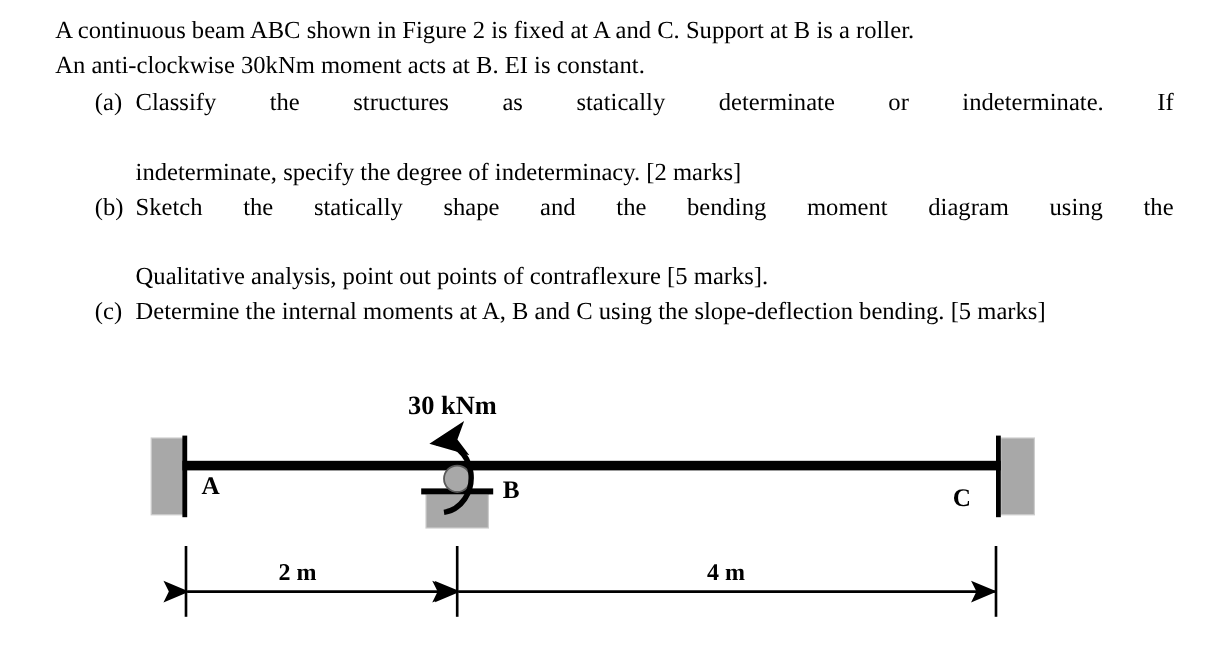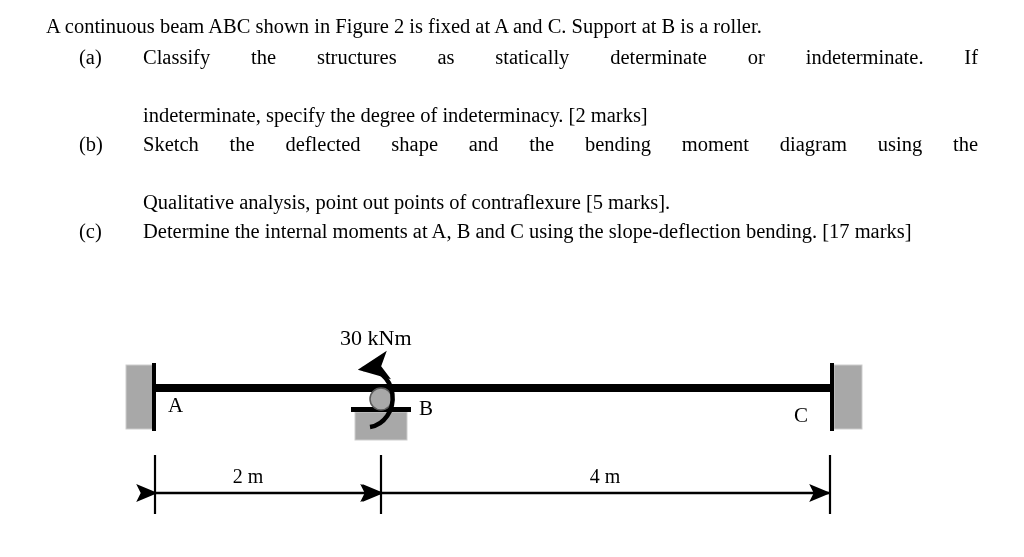--- a/index.html
+++ b/index.html
@@ -56,21 +56,20 @@
     width: 34px;
     text-align: left;
     white-space: nowrap;
   }
 
   .item-body {
     flex: 1 1 auto;
     text-align: justify;
     text-justify: inter-word;
     hyphens: none;
-    margin-left: 30px;
   }
 
   
   .item-body > .line-j {
     text-align: justify;
     text-justify: inter-word;
   }
   .item-body > .line-j::after {
     content: "";
     display: inline-block;
@@ -80,20 +79,21 @@
     text-align: left;
   }
 
   
   #figure {
     position: absolute;
     left: 0;
     top: 300px;
     width: 1024px;
     height: 250px;
+    font-weight: bold;
   }
 
   .fig-svg {
     display: block;
   }
 
   .fig-label {
     font-family: "Liberation Serif", "DejaVu Serif", serif;
     font-size: 21px;
     fill: #000000;
@@ -112,44 +112,45 @@
   }
 </style>
 </head>
 <body>
 
 <div id="page">
 
   <div class="qtext">
 
     <div class="intro">A continuous beam ABC shown in Figure 2 is fixed at A and C. Support at B is a roller.</div>
+    <div class="intro">An anti-clockwise 30kNm moment acts at B. EI is constant.</div>
 
     <div class="items">
 
       <div class="item">
         <span class="item-label">(a)</span>
         <span class="item-body">
           <span class="line-j">Classify the structures as statically determinate or indeterminate. If</span>
           <span class="line-l">indeterminate, specify the degree of indeterminacy. [2 marks]</span>
         </span>
       </div>
 
       <div class="item">
         <span class="item-label">(b)</span>
         <span class="item-body">
-          <span class="line-j">Sketch the deflected shape and the bending moment diagram using the</span>
+          <span class="line-j">Sketch the statically shape and the bending moment diagram using the</span>
           <span class="line-l">Qualitative analysis, point out points of contraflexure [5 marks].</span>
         </span>
       </div>
 
       <div class="item">
         <span class="item-label">(c)</span>
         <span class="item-body">
           <span class="line-l">Determine the internal moments at A, B and C using the slope-deflection bending.</span>
-          <span class="line-l">[17 marks]</span>
+          <span class="line-l">[5 marks]</span>
         </span>
       </div>
 
     </div>
   </div>
 
   <div id="figure">
     <svg class="fig-svg" width="1024" height="250" viewBox="0 0 1024 250" xmlns="http://www.w3.org/2000/svg">
 
       <g>

